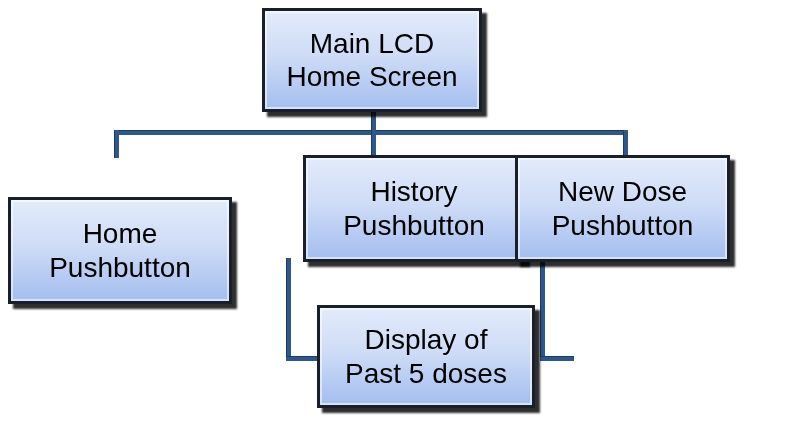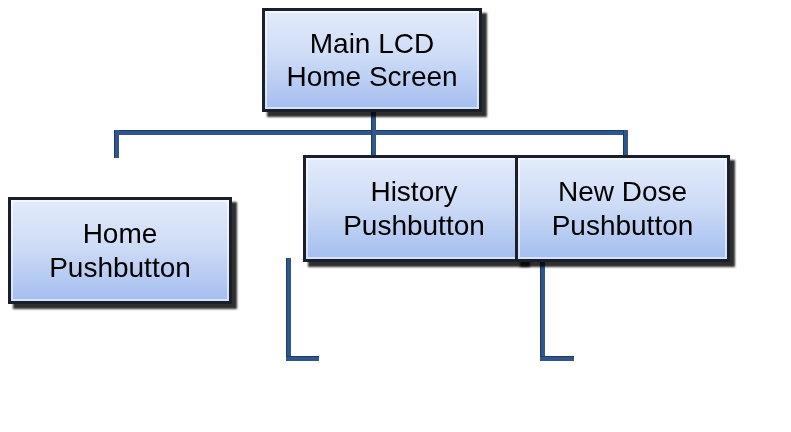--- a/index.html
+++ b/index.html
@@ -90,15 +90,19 @@
   <div class="node n-history">
     <span class="node-label">History
 Pushbutton</span>
   </div>
 
   <div class="node n-newdose">
     <span class="node-label">New Dose
 Pushbutton</span>
   </div>
 
+  <div class="node n-display">
+    <span class="node-label">Display of
+Past 5 doses</span>
+  </div>
 
 
 </div>
 
 </body></html>

